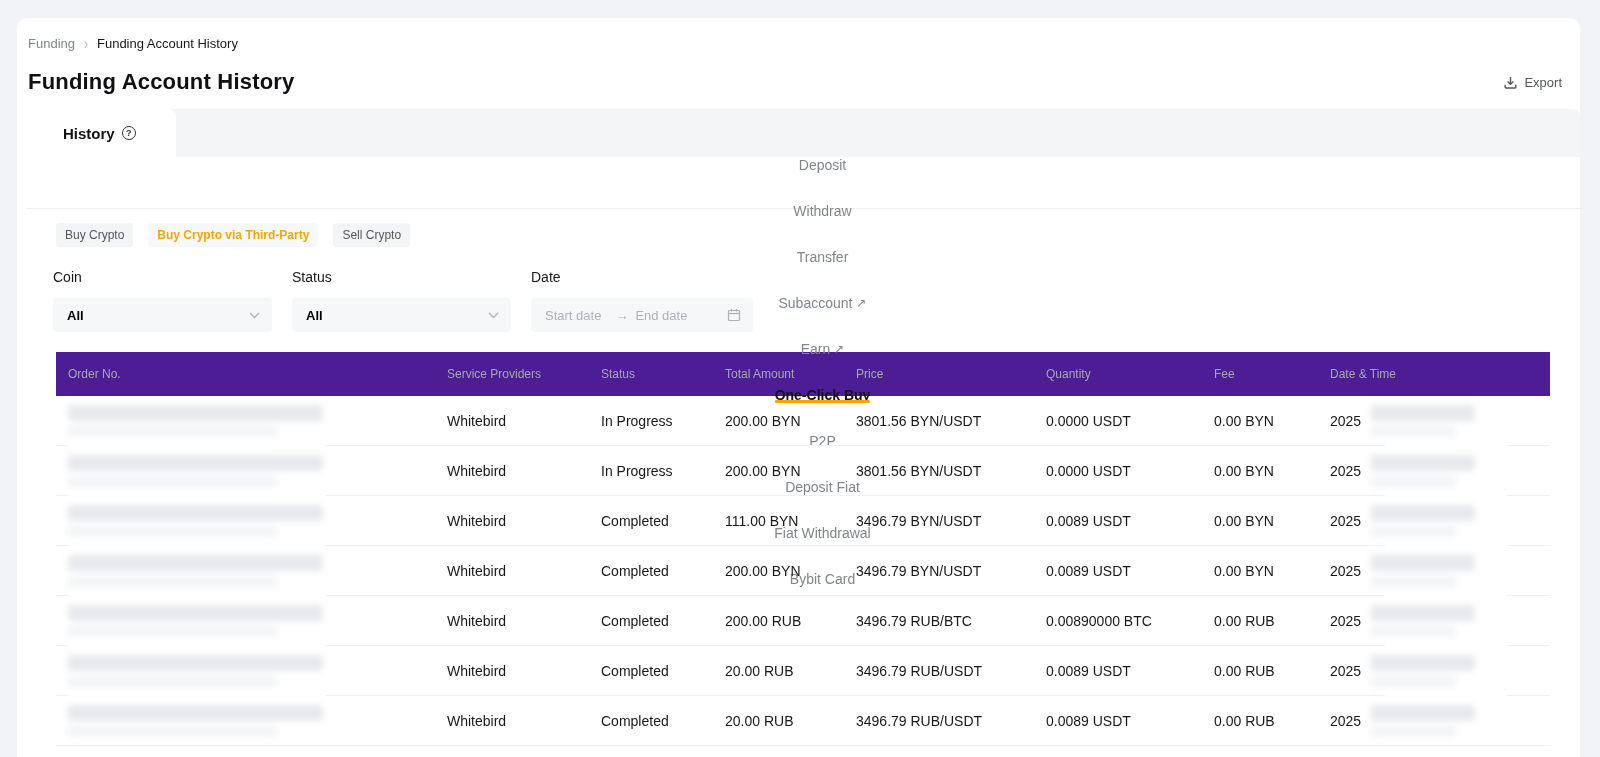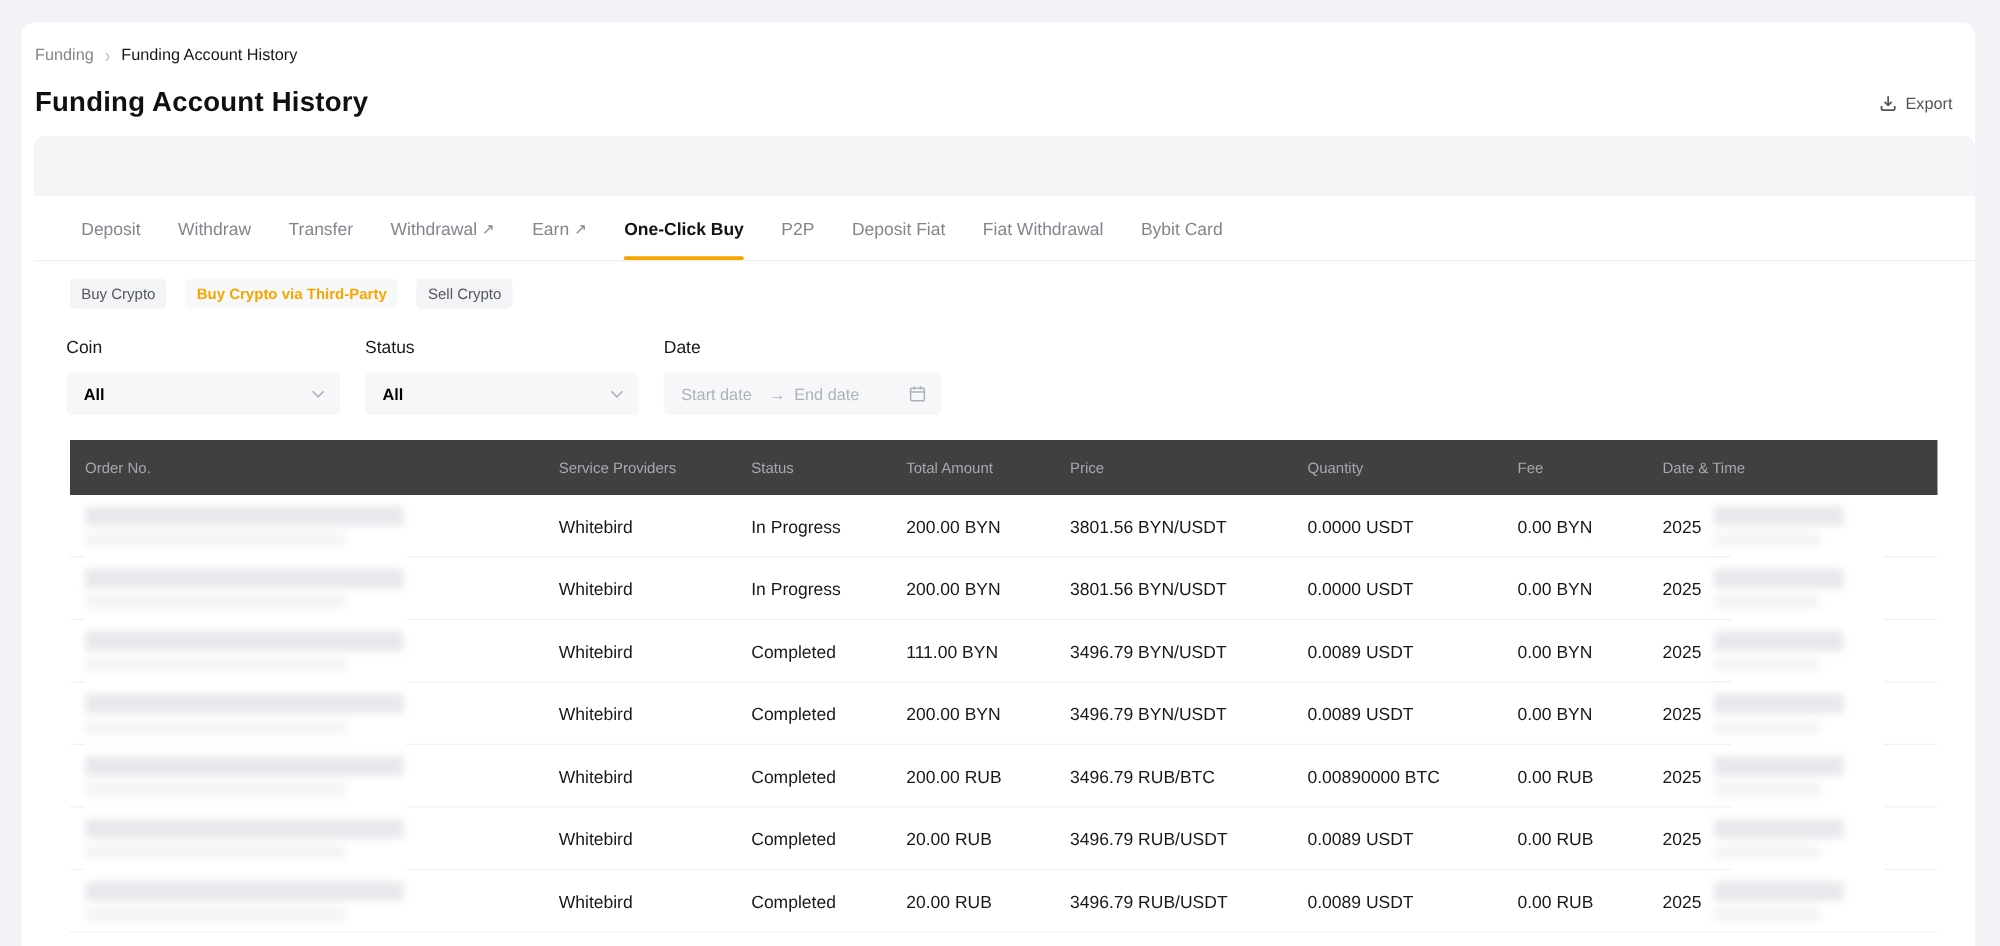--- a/index.html
+++ b/index.html
@@ -42,21 +42,21 @@
   }
   .qmark {
     width:14px; height:14px; border:1px solid currentColor; border-radius:50%;
     display:inline-flex; align-items:center; justify-content:center;
     font-size:9px; font-weight:700; opacity:.85;
   }
   .qmark::after { content:"?"; }
   
   .subtabs {
     display:flex; align-items:center; gap:30px; height:52px;
-    padding-left:38px; margin-left:10px; border-bottom:1px solid #efeff1;
+    padding-left:38px; margin-left:10px; border-bottom:1px solid #efeff1;flex-direction:column;
   }
   .subtab { position:relative; display:flex; align-items:center; gap:3px; height:100%;
     font-size:14px; color:#81858c; cursor:pointer; }
   .subtab.active { color:#121214; font-weight:700; }
   .subtab.active::after {
     content:""; position:absolute; left:0; right:0; bottom:0; height:3px;
     background:var(--accent); border-radius:2px;
   }
   .ext { font-size:12px; color:#81858c; margin-left:1px; }
   
@@ -76,21 +76,21 @@
   }
   .fvalue { font-size:13px; font-weight:700; color:#000000; flex:1; }
   .chev svg, .cal svg { display:block; }
   .datebox { width:222px; }
   .ph { font-size:13px; color:#aeb1b8; }
   .darrow { color:#aeb1b8; font-size:13px; margin:0 7px 0 14px; }
   .datebox .ph.end { flex:1; }
   
   .tablewrap { margin:20px 30px 0 39px; }
   .thead {
-    height:44px; background:#404040; display:grid; align-items:center;
+    height:44px; background:#4c1d95; display:grid; align-items:center;
     grid-template-columns:379px 154px 124px 131px 190px 168px 116px 1fr;
     padding-left:12px; font-size:12px; color:#a5a8ae;
   }
   .tbody { position:relative; }
   .trow {
     height:50px; display:grid; align-items:center;
     grid-template-columns:379px 154px 124px 131px 190px 168px 116px 1fr;
     padding-left:12px; font-size:14px; font-weight:500; color:#17181a;
     border-bottom:1px solid #f0f1f3;
   }
@@ -124,34 +124,38 @@
           <path d="M7.5 2v7"></path>
             <path d="M4.7 6.5 7.5 9.3 10.3 6.5"></path>
             <path d="M2.2 9.8v2.4a0.8 0.8 0 0 0 0.8 0.8h9a0.8 0.8 0 0 0 0.8-0.8V9.8"></path>
         </svg>
       </span>
       <span>Export</span>
     </button>
   </div>
 
   <div class="tabband">
+      <div class="tab active">
+        <div style="display: inline;">History</div>
+        <span class="qmark"></span>
+      </div>
     </div>
 
   <div class="subtabs">
       <div class="subtab">
         <span>Deposit</span>
       </div>
       <div class="subtab">
         <span>Withdraw</span>
       </div>
       <div class="subtab">
         <span>Transfer</span>
       </div>
       <div class="subtab">
-        <span>Withdrawal</span>
+        <span>Subaccount</span>
         <span class="ext">↗</span>
       </div>
       <div class="subtab">
         <span>Earn</span>
         <span class="ext">↗</span>
       </div>
       <div class="subtab active">
         <span>One-Click Buy</span>
       </div>
       <div class="subtab">

